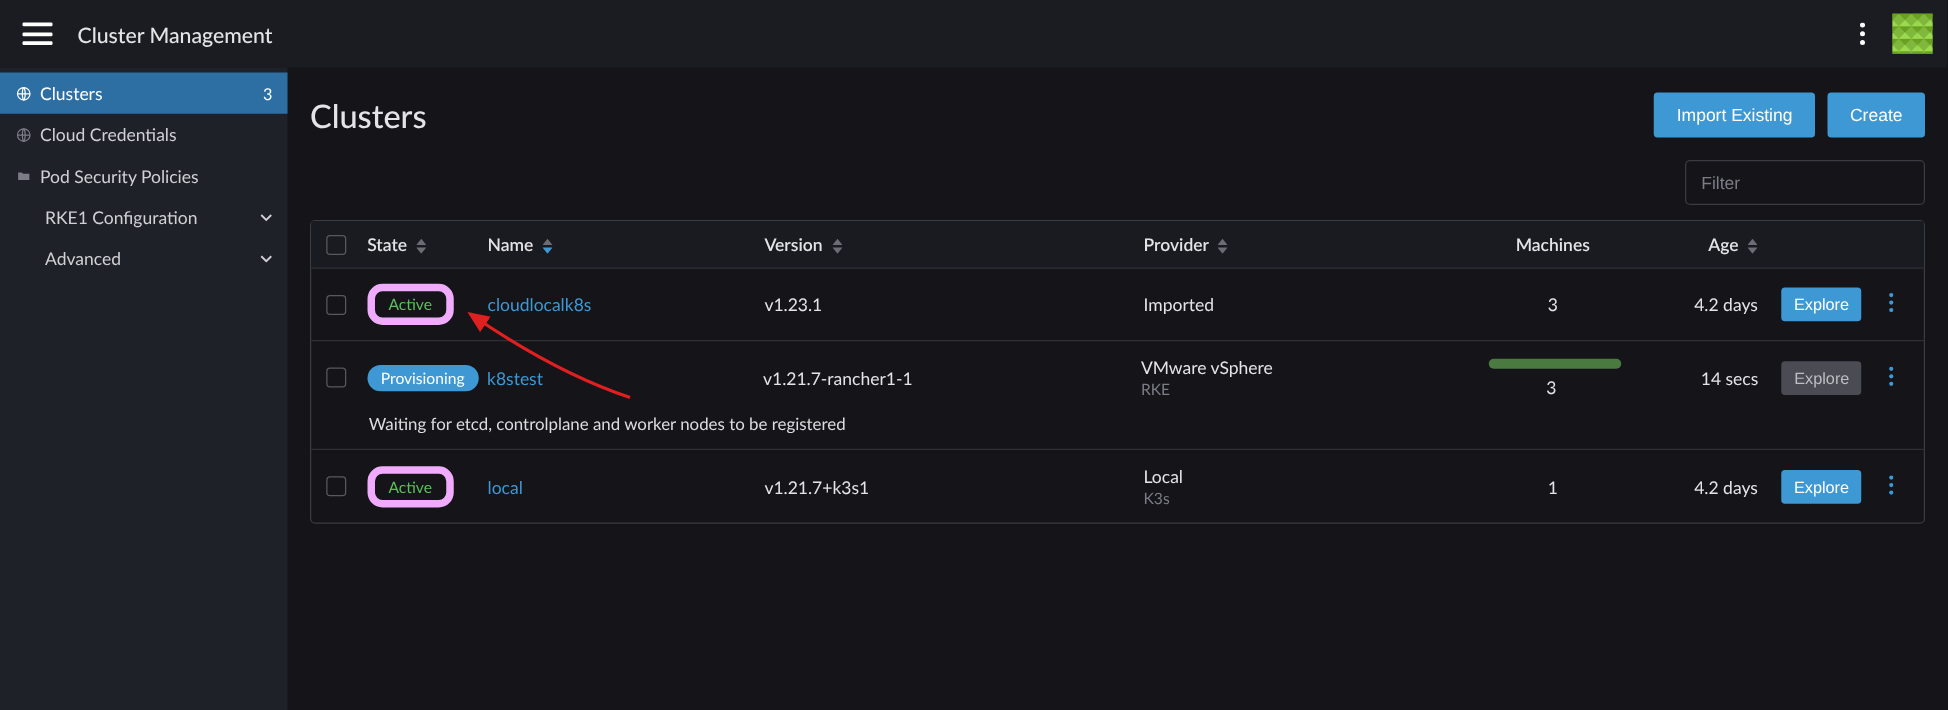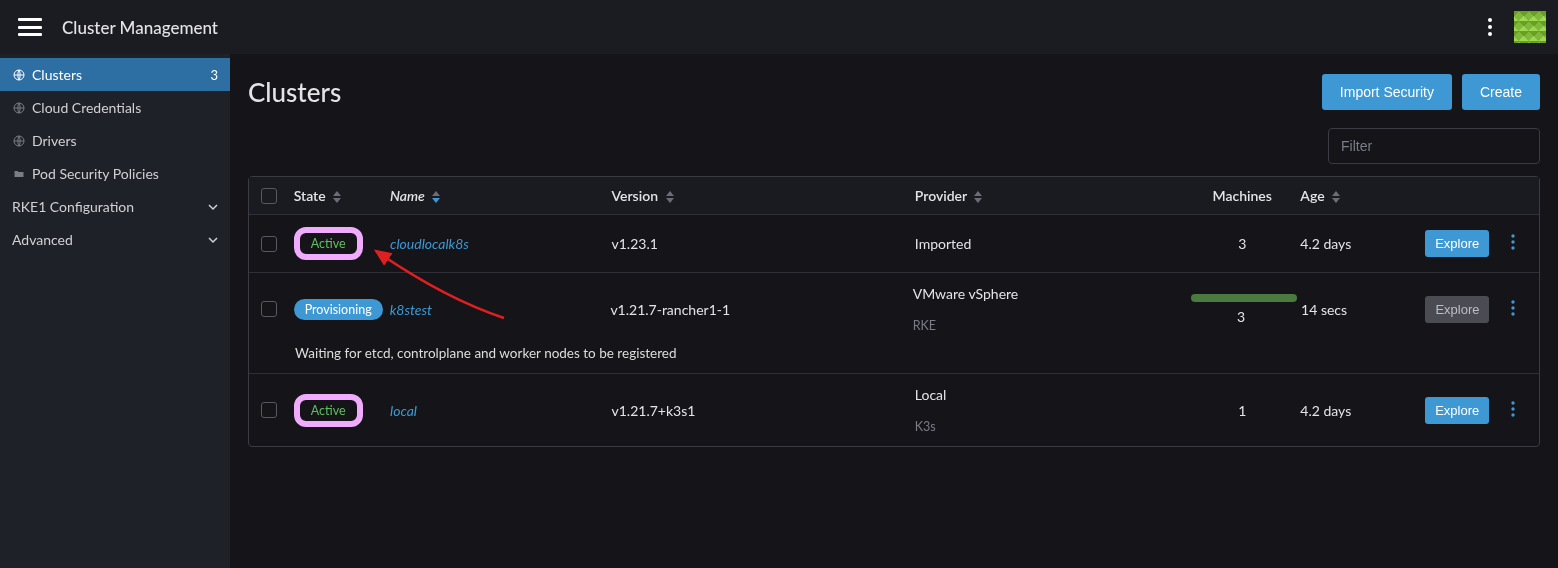--- a/index.html
+++ b/index.html
@@ -53,55 +53,55 @@
   }
   
   .layout { display:flex; height: calc(100% - 54px); }
   .sidebar { width: 230px; background: var(--bg-side); display:flex; flex-direction:column; padding-top:4px;}
   .nav-item { display:flex; align-items:center; padding: 8px 12px; cursor:pointer; font-size:14px; color:#d0d0d5;}
   .nav-item.active { background: #2d6ea3; color:#fff; }
   .nav-item .ico { width:14px; height:14px; margin-right:6px; display:inline-flex; align-items:center; justify-content:center;}
   .nav-item .ico svg { fill: currentColor; }
   .nav-item.active .badge { margin-left:auto; font-size:13px; }
   .nav-item .badge { margin-left:auto; font-size:13px; }
-  .nav-group { display:flex; align-items:center; padding: 8px 12px; cursor:pointer; color:#d0d0d5;}
+  .nav-group { display:flex; align-items:center; padding: 8px 12px; cursor:pointer; color:#d0d0d5;margin-left:24px;}
   .nav-group .chev { margin-left:auto; }
   
   .main { flex:1; padding: 20px 18px; overflow:auto; }
   .main-header { display:flex; align-items:center; margin-bottom: 18px;}
   .main-header h1 { font-size:26px; font-weight:500; margin:0; }
   .main-header .spacer { flex:1; }
   .btn { background: var(--blue-btn); color:#fff; border:none; padding: 10px 18px; font-size:14px; border-radius:3px; cursor:pointer; margin-left:10px;}
   .filter-row { display:flex; justify-content:flex-end; margin-bottom:12px;}
-  .filter-input { background:transparent; border:1px solid var(--border); border-radius:4px; padding: 9px 12px; color:var(--text-main); width:212px; font-size:14px;}
+  .filter-input { background:transparent; border:1px solid var(--border); border-radius:4px; padding: 9px 12px; color:var(--text-main); width:192px; font-size:14px;}
   .filter-input::placeholder { color: var(--text-dim); }
   
   .table-wrap { border:1px solid var(--border); border-radius:4px; position:relative;}
   .thead { display:flex; align-items:center; padding: 10px 12px; background:#1a1b20; border-bottom:1px solid var(--row-border); font-weight:600;}
   .cell-check { width:34px; display:flex; align-items:center; }
   .cell-state { width:100px; }
-  .cell-name { width:230px;font-style:italic; }
+  .cell-name { width:230px; }
   .cell-version { width:315px; }
   .cell-provider { width:290px; }
   .cell-machines { width:110px; text-align:center; padding-right:10px;}
-  .cell-age { width:120px; padding-right:10px;}
+  .cell-age { width:120px; text-align:right; padding-right:10px;}
   .cell-explore { width:85px; text-align:center;}
   .cell-actions { width:30px; text-align:center;}
   .sort { display:inline-flex; flex-direction:column; margin-left:4px; vertical-align:middle; }
   .sort svg { width:8px; height:6px; display:block;}
   .trow { border-bottom:1px solid var(--row-border);}
   .trow:last-child { border-bottom:none; }
   .trow-main { display:flex; align-items:center; padding: 12px 12px; }
   .trow-sub { padding: 0 12px 12px 46px; font-size:13.5px; color:#ddd;}
   .checkbox { width:16px; height:16px; border:1.5px solid #575862; border-radius:3px; background:transparent; cursor:pointer; }
   .state-badge { display:inline-block; padding: 3px 11px; border-radius: 12px; font-size:12.5px; }
   .state-active { border:6px solid #f0abfc; color:#5fbf5f; }
   .state-provisioning { background: var(--blue-btn); color:#fff; }
   .link { color: var(--blue); cursor:pointer; }
-  .provider-sub { color: var(--text-dim); font-size:12.5px; margin-top:16px;}
+  .provider-sub { color: var(--text-dim); font-size:12.5px; margin-top:2px;}
   .progress { width:106px; height:8px; background:#4a7a3f; border-radius:4px; margin: 0 0 6px auto;}
   .btn-explore { background: var(--blue-btn); color:#fff; border:none; padding:6px 10px; border-radius:3px; font-size:13px; cursor:pointer;text-align:center;}
   .btn-explore.disabled { background:#4a4b53; color:#bdbdc2; cursor:default; }
   .row-dots { cursor:pointer; color:#3d98d3; }
   
   .arrow-annot { position:absolute; pointer-events:none; }
 </style>
 </head>
 <body>
 
@@ -141,29 +141,20 @@
         <svg width="12" height="12" viewBox="0 0 24 24">
             <circle cx="12" cy="12" r="10" fill="none" stroke="#7b7c85" stroke-width="2"></circle>
             <path d="M2 12h20M12 2c3 3 3 17 0 20M12 2c-3 3-3 17 0 20" fill="none" stroke="#7b7c85" stroke-width="2"></path>
           </svg>
       </span>
       <span>Cloud Credentials</span>
     </div>
     <div class="nav-item">
       <span class="ico">
         <svg width="12" height="12" viewBox="0 0 24 24">
-            <circle cx="12" cy="12" r="10" fill="none" stroke="#7b7c85" stroke-width="2"></circle>
-            <path d="M2 12h20M12 2c3 3 3 17 0 20M12 2c-3 3-3 17 0 20" fill="none" stroke="#7b7c85" stroke-width="2"></path>
-          </svg>
-      </span>
-      <span>Drivers</span>
-    </div>
-    <div class="nav-item">
-      <span class="ico">
-        <svg width="12" height="12" viewBox="0 0 24 24">
             <path d="M3 6h6l2 2h10v10H3z" fill="#7b7c85"></path>
           </svg>
       </span>
       <span>Pod Security Policies</span>
     </div>
     <div class="nav-group">
       <span>RKE1 Configuration</span>
       <span class="chev">
         <svg width="10" height="10" viewBox="0 0 10 10">
             <path d="M1 3l4 4 4-4" fill="none" stroke="#d0d0d5" stroke-width="1.5"></path>
@@ -177,21 +168,21 @@
             <path d="M1 3l4 4 4-4" fill="none" stroke="#d0d0d5" stroke-width="1.5"></path>
           </svg>
       </span>
     </div>
   </div>
 
   <div class="main">
     <div class="main-header">
       <h1>Clusters</h1>
       <div class="spacer"></div>
-      <button class="btn">Import Security</button>
+      <button class="btn">Import Existing</button>
       <button class="btn">Create</button>
     </div>
     <div class="filter-row">
       <input class="filter-input" placeholder="Filter" style="">
     </div>
 
     <div class="table-wrap">
       <div class="thead">
         <div class="cell-check">
             <div class="checkbox"></div>

